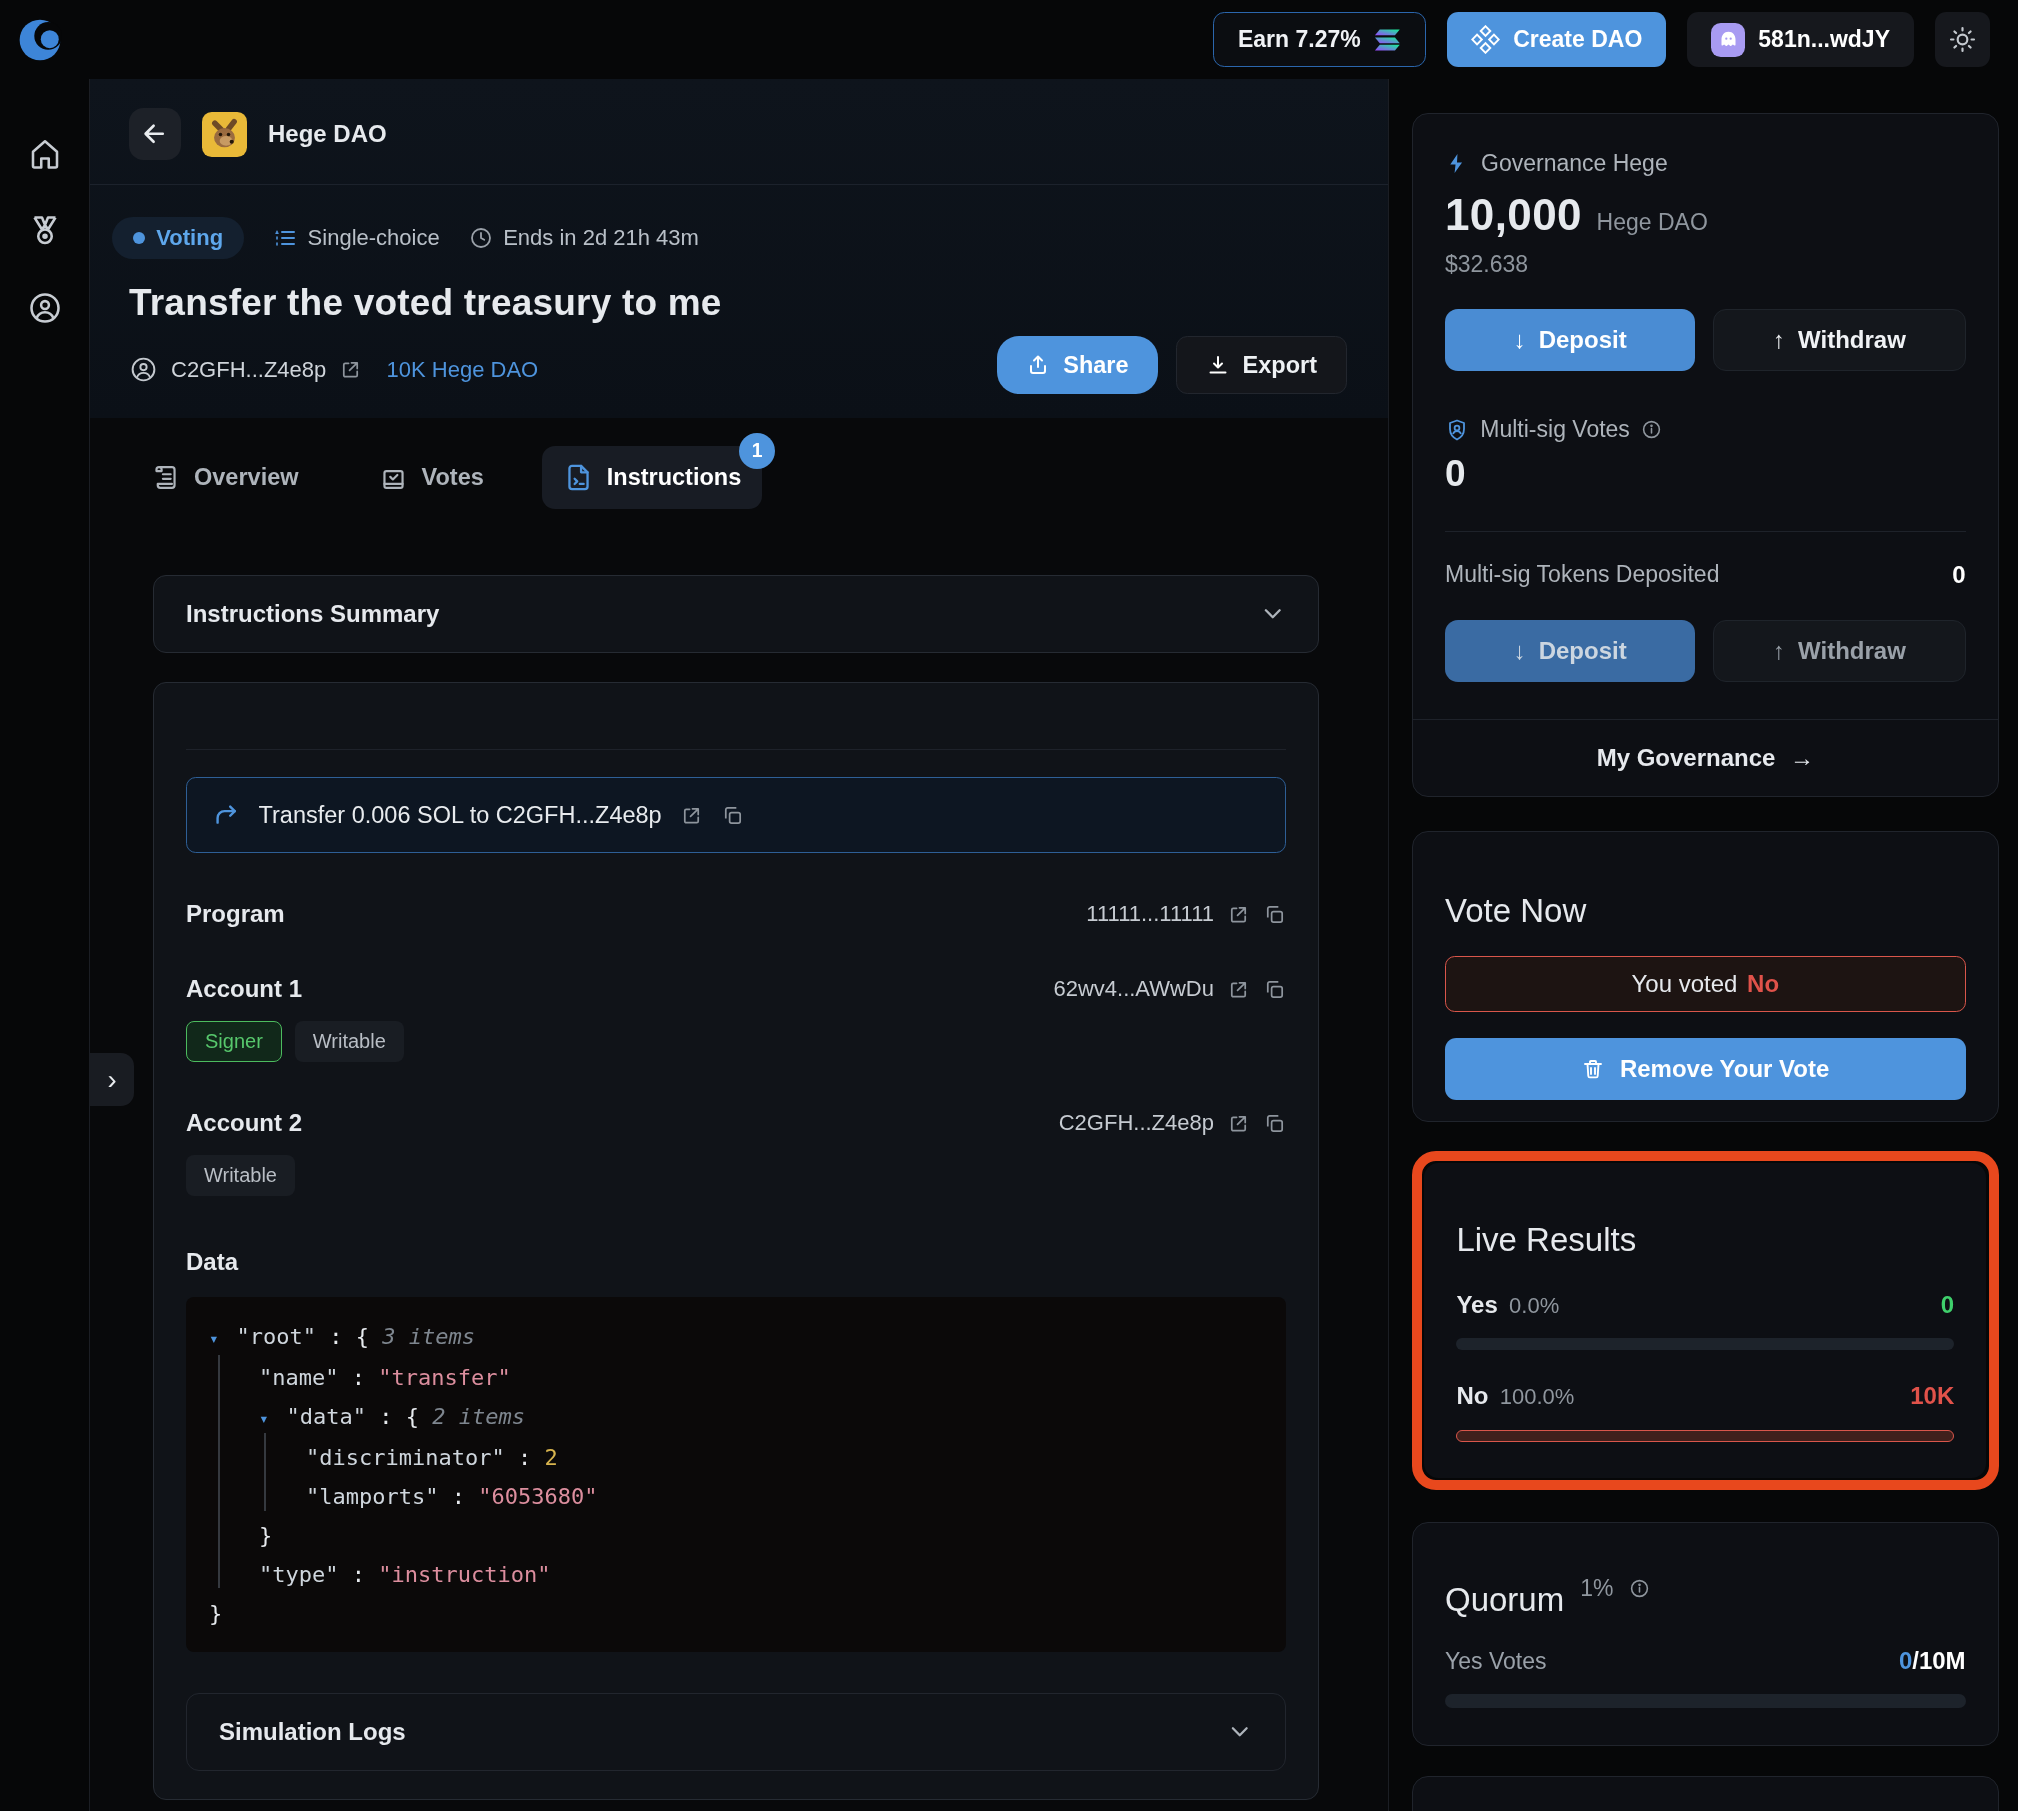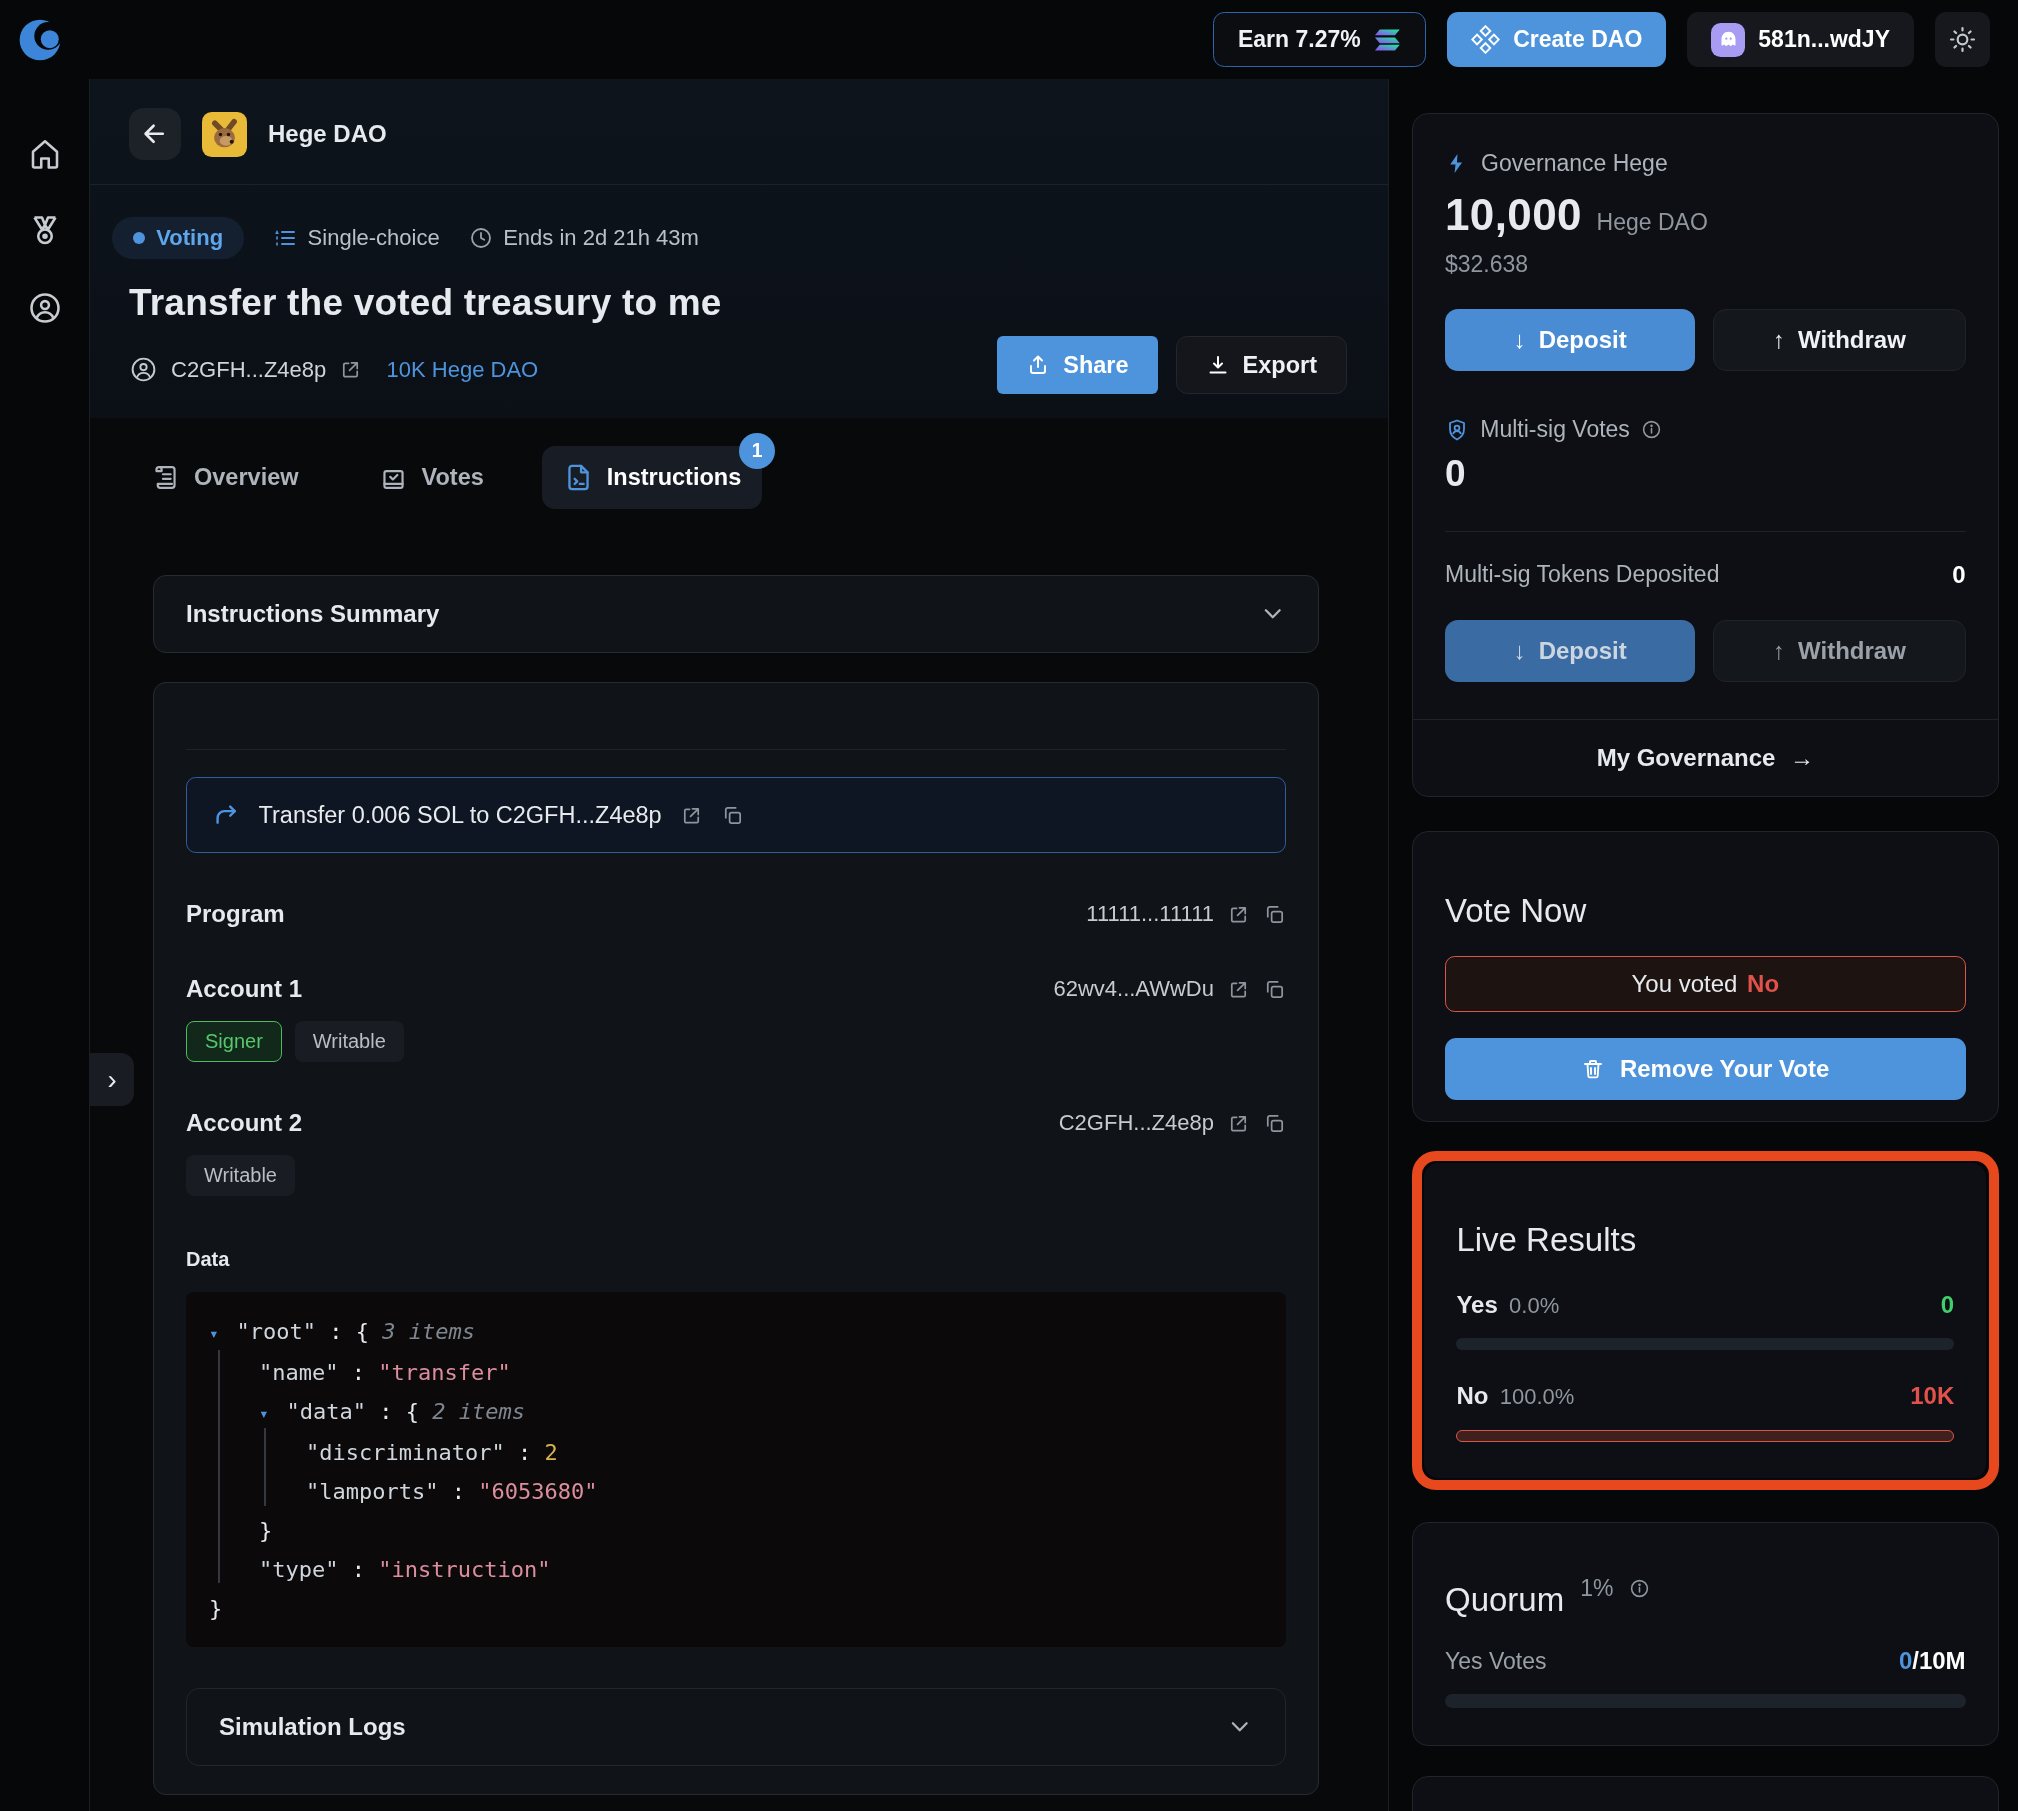--- a/index.html
+++ b/index.html
@@ -36,21 +36,21 @@
   .meta-row { display:flex; align-items:center; gap:29px; padding:32px 22px 0; }
   .pill-voting { display:flex; align-items:center; gap:11.3px; height:42px; padding:0 21px;
                  border-radius:21px; background:#14202f; color:#5ea7ec; font-size:22px; font-weight:600; }
   .pill-dot { width:12px; height:12px; border-radius:50%; background:#4e94dd; }
   .meta-item { display:flex; align-items:center; gap:10.5px; color:#b9c0c8; font-size:22px; }
   .prop-title { padding:23px 39px 0; font-size:37px; font-weight:700; letter-spacing:0.2px; }
   .author-row { display:flex; align-items:center; gap:13px; padding:31px 39px 34px; font-size:22px;
                 color:#cfd4da; position:relative; }
   .author-link { color:#4e94dd; margin-left:11.3px; cursor:pointer; }
   .hdr-actions { position:absolute; right:41px; bottom:24px; display:flex; gap:18px; }
-  .btn-share { height:58px; padding:0 29px; border-radius:6px; background:#4e94dd; color:#fff;
+  .btn-share { height:58px; padding:0 29px; border-radius:22px; background:#4e94dd; color:#fff;
                font-size:23.5px; font-weight:700; display:flex; align-items:center; gap:13px; border:none; cursor:pointer; }
   .btn-export { height:58px; padding:0 29px; border-radius:11.3px; background:#14161b; color:#eef1f4;
                 font-size:23.5px; font-weight:700; display:flex; align-items:center; gap:13px; border:0.8px solid #22262e; cursor:pointer; }
 
   
   .tabs-row { display:flex; align-items:center; gap:37px; padding:27.5px 39px; }
   .tab { display:flex; align-items:center; gap:13px; color:#aeb4bb; font-size:23.5px; font-weight:600;
          padding:16px 21px; border-radius:13px; cursor:pointer; position:relative; }
   .tab.active { background:#181c24; color:#fff; }
   .tab-badge { position:absolute; top:-13px; right:-13px; width:36px; height:36px; border-radius:50%;
@@ -70,21 +70,21 @@
                   display:flex; align-items:center; gap:18px; padding:0 26px; font-size:23.5px; color:#e8ebee; }
   .kv-row { display:flex; align-items:center; justify-content:space-between; margin-top:47px; }
   .kv-label { font-size:24px; font-weight:700; }
   .kv-value { display:flex; align-items:center; gap:13px; font-size:22px; color:#c6cbd1; }
   .mini-ic { color:#8e959d; cursor:pointer; display:flex; }
   .badge-row { display:flex; gap:13px; margin-top:18px; }
   .badge { height:41px; padding:0 18px; border-radius:8px; background:#191d23; color:#b9bec5;
            font-size:20px; display:flex; align-items:center; }
   .badge.signer { background:#11281a; border:1.6px solid #4cbb5e; color:#57c76c; }
 
-  .data-label { font-size:20px; font-weight:700; margin-top:52px; }
+  .data-label { font-size:24px; font-weight:700; margin-top:52px; }
   .json-box { margin-top:21px; background:#0b0909; border-radius:8px; padding:19.4px 23px; position:relative;
               font-family:"DejaVu Sans Mono", monospace; font-size:22px; line-height:39px; color:#cfd6dd; }
   .jl { white-space:pre; }
   .j-arrow { color:#4e94dd; font-size:16px; display:inline-block; width:27.5px; }
   .j-meta { color:#7e868f; font-style:italic; }
   .j-str { color:#dc8e9e; }
   .j-num { color:#d8b44e; }
   .j-punc { color:#e7eaee; }
   .guide { position:absolute; width:1.6px; background:#35393f; }
 

